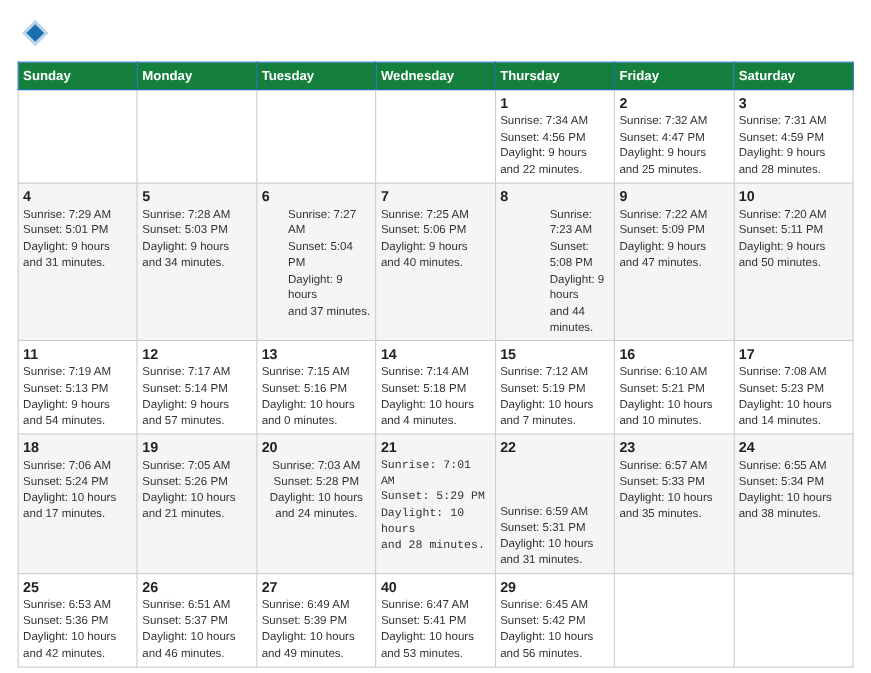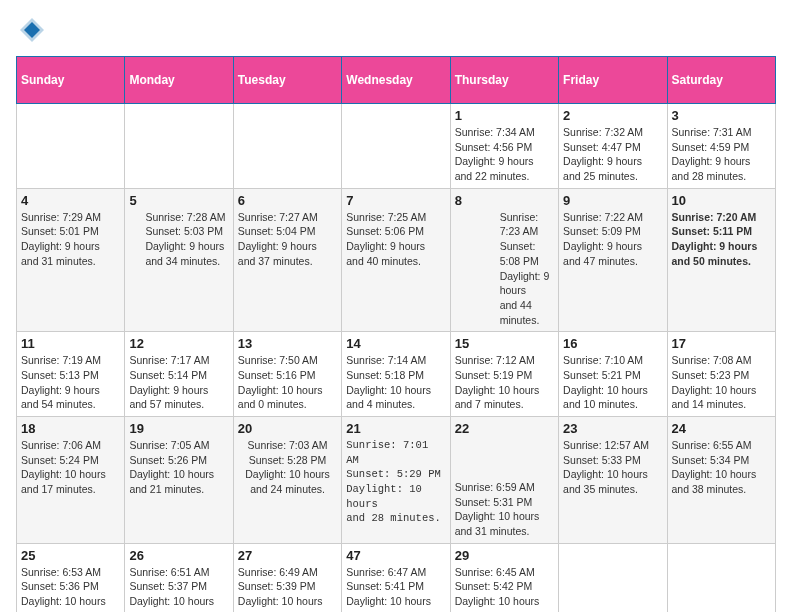--- a/index.html
+++ b/index.html
@@ -43,23 +43,23 @@
     .subtitle {
       font-size: 15px;
       color: #555;
     }
     table {
       width: 100%;
       border-collapse: collapse;
       font-size: 11px;
     }
     thead th {
-      background: #ec4899;
+      background: #15803d;
       color: #fff;
-      padding: 16px 4px;
+      padding: 5px 4px;
       text-align: left;
       font-size: 12px;
       border: 1px solid #1a6faf;
     }
     tbody td {
       border: 1px solid #ccc;
       vertical-align: top;
       padding: 4px;
       width: calc(100% / 7);
       height: 80px;
@@ -144,28 +144,28 @@
       <tr>
         <td>
           <div class="day-num">4</div>
           <div class="day-info" style="white-space: pre-line;">Sunrise: 7:29 AM
 Sunset: 5:01 PM
 Daylight: 9 hours
 and 31 minutes.</div>
         </td>
         <td>
           <div class="day-num">5</div>
-          <div class="day-info" style="white-space: pre-line; margin-left: 16px;">Sunrise: 7:28 AM
+          <div class="day-info" style="white-space: pre-line;">Sunrise: 7:28 AM
 Sunset: 5:03 PM
 Daylight: 9 hours
 and 34 minutes.</div>
         </td>
         <td>
           <div class="day-num">6</div>
-          <div class="day-info" style="white-space: pre-line;">Sunrise: 7:27 AM
+          <div class="day-info" style="white-space: pre-line; margin-left: 24px;">Sunrise: 7:27 AM
 Sunset: 5:04 PM
 Daylight: 9 hours
 and 37 minutes.</div>
         </td>
         <td>
           <div class="day-num">7</div>
           <div class="day-info" style="white-space: pre-line;">Sunrise: 7:25 AM
 Sunset: 5:06 PM
 Daylight: 9 hours
 and 40 minutes.</div>
@@ -179,21 +179,21 @@
         </td>
         <td>
           <div class="day-num">9</div>
           <div class="day-info" style="white-space: pre-line;">Sunrise: 7:22 AM
 Sunset: 5:09 PM
 Daylight: 9 hours
 and 47 minutes.</div>
         </td>
         <td>
           <div class="day-num">10</div>
-          <div class="day-info" style="white-space: pre-line; font-weight: bold;">Sunrise: 7:20 AM
+          <div class="day-info" style="white-space: pre-line;">Sunrise: 7:20 AM
 Sunset: 5:11 PM
 Daylight: 9 hours
 and 50 minutes.</div>
         </td>
       </tr>
       <tr>
         <td>
           <div class="day-num">11</div>
           <div class="day-info" style="white-space: pre-line;">Sunrise: 7:19 AM
 Sunset: 5:13 PM
@@ -202,42 +202,42 @@
         </td>
         <td>
           <div class="day-num">12</div>
           <div class="day-info" style="white-space: pre-line;">Sunrise: 7:17 AM
 Sunset: 5:14 PM
 Daylight: 9 hours
 and 57 minutes.</div>
         </td>
         <td>
           <div class="day-num">13</div>
-          <div class="day-info" style="white-space: pre-line;">Sunrise: 7:50 AM
+          <div class="day-info" style="white-space: pre-line;">Sunrise: 7:15 AM
 Sunset: 5:16 PM
 Daylight: 10 hours
 and 0 minutes.</div>
         </td>
         <td>
           <div class="day-num">14</div>
           <div class="day-info" style="white-space: pre-line;">Sunrise: 7:14 AM
 Sunset: 5:18 PM
 Daylight: 10 hours
 and 4 minutes.</div>
         </td>
         <td>
           <div class="day-num">15</div>
           <div class="day-info" style="white-space: pre-line;">Sunrise: 7:12 AM
 Sunset: 5:19 PM
 Daylight: 10 hours
 and 7 minutes.</div>
         </td>
         <td>
           <div class="day-num">16</div>
-          <div class="day-info" style="white-space: pre-line;">Sunrise: 7:10 AM
+          <div class="day-info" style="white-space: pre-line;">Sunrise: 6:10 AM
 Sunset: 5:21 PM
 Daylight: 10 hours
 and 10 minutes.</div>
         </td>
         <td>
           <div class="day-num">17</div>
           <div class="day-info" style="white-space: pre-line;">Sunrise: 7:08 AM
 Sunset: 5:23 PM
 Daylight: 10 hours
 and 14 minutes.</div>
@@ -274,21 +274,21 @@
         </td>
         <td>
           <div class="day-num">22</div>
           <div class="day-info" style="white-space: pre-line; margin-top: 44px;">Sunrise: 6:59 AM
 Sunset: 5:31 PM
 Daylight: 10 hours
 and 31 minutes.</div>
         </td>
         <td>
           <div class="day-num">23</div>
-          <div class="day-info" style="white-space: pre-line;">Sunrise: 12:57 AM
+          <div class="day-info" style="white-space: pre-line;">Sunrise: 6:57 AM
 Sunset: 5:33 PM
 Daylight: 10 hours
 and 35 minutes.</div>
         </td>
         <td>
           <div class="day-num">24</div>
           <div class="day-info" style="white-space: pre-line;">Sunrise: 6:55 AM
 Sunset: 5:34 PM
 Daylight: 10 hours
 and 38 minutes.</div>
@@ -310,21 +310,21 @@
 and 46 minutes.</div>
         </td>
         <td>
           <div class="day-num">27</div>
           <div class="day-info" style="white-space: pre-line;">Sunrise: 6:49 AM
 Sunset: 5:39 PM
 Daylight: 10 hours
 and 49 minutes.</div>
         </td>
         <td>
-          <div class="day-num">47</div>
+          <div class="day-num">40</div>
           <div class="day-info" style="white-space: pre-line;">Sunrise: 6:47 AM
 Sunset: 5:41 PM
 Daylight: 10 hours
 and 53 minutes.</div>
         </td>
         <td>
           <div class="day-num">29</div>
           <div class="day-info" style="white-space: pre-line;">Sunrise: 6:45 AM
 Sunset: 5:42 PM
 Daylight: 10 hours

